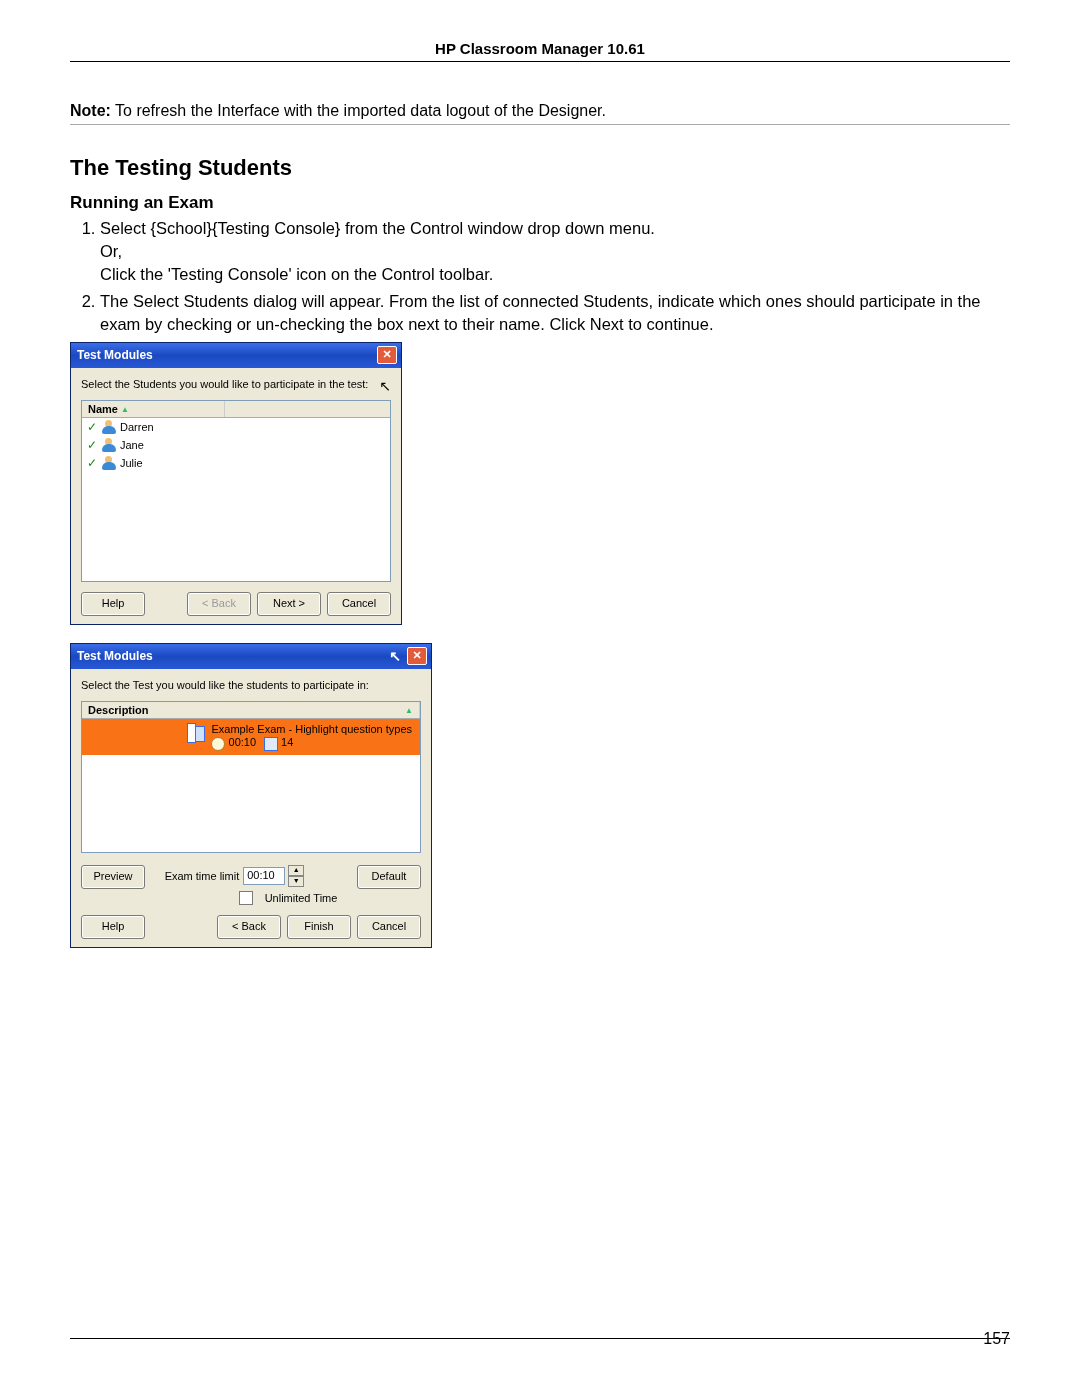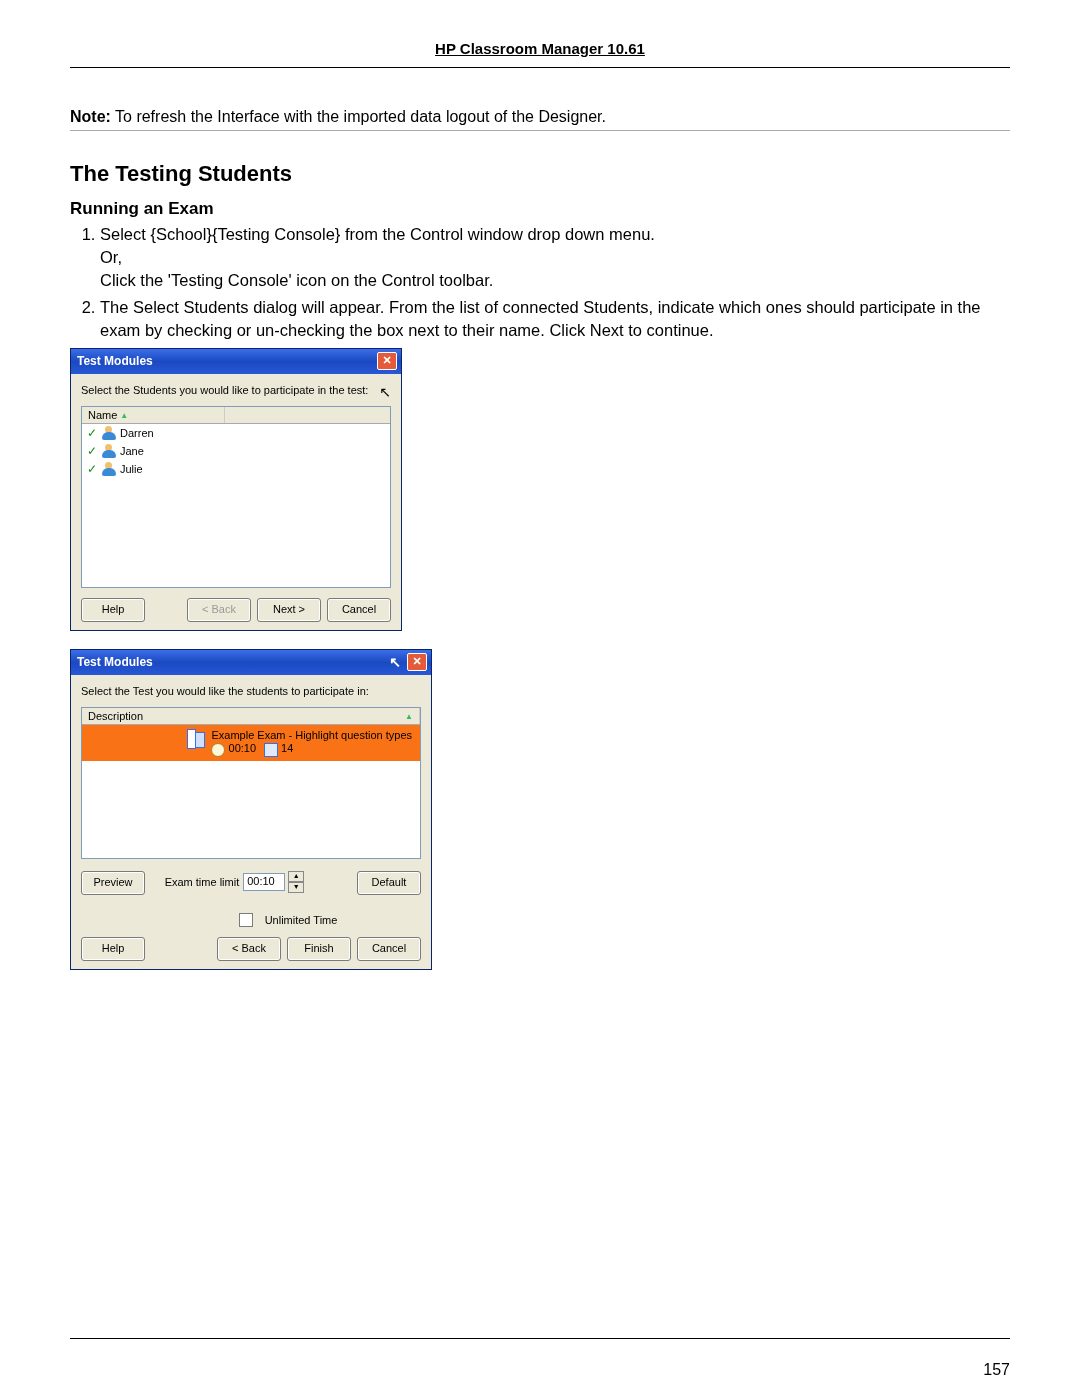--- a/index.html
+++ b/index.html
@@ -14,23 +14,22 @@
     min-height: 1397px;
     margin: 0 auto;
     padding: 40px 70px 40px 70px;
     box-sizing: border-box;
     position: relative;
   }
   .header-title {
     text-align: center;
     font-size: 15px;
     font-weight: bold;
-    padding-bottom: 10px;
+    padding-bottom: 4px;
     border-bottom: 1.5px solid #000;
-    text-decoration: underline;
   }
   .note-row {
     margin-top: 40px;
     font-size: 16px;
     border-bottom: 1px solid #aaa;
     padding-bottom: 4px;
   }
   .note-label { font-weight: bold; }
   h2.section-h {
     font-size: 22px;
@@ -93,20 +92,21 @@
     background: #ece9d8;
     border-bottom: 1px solid #aaa;
     display: flex;
   }
   .hdr-cell {
     padding: 2px 6px;
     border-right: 1px solid #ccc;
     display: flex;
     align-items: center;
     gap: 3px;
+    font-weight: bold;
   }
   .sort-tri { font-size: 8px; color: #3b6; }
   .list-row {
     display: flex;
     align-items: center;
     padding: 2px 4px;
     gap: 4px;
   }
   .list-row.selected { background: #f97316; justify-content: flex-end; }
   .chk {
@@ -227,21 +227,21 @@
   .spin-btn {
     width: 14px; height: 9px;
     border: 1px solid #888;
     background: #ece9d8;
     font-size: 7px;
     line-height: 7px;
     text-align: center;
   }
   .unlimited-row {
     font-size: 11px;
-    margin-top: 20px;
+    margin-top: 4px;
     display: flex;
     align-items: center;
     gap: 12px;
   }
   .checkbox-sq {
     width: 12px; height: 12px;
     border: 1px solid #7a7a7a;
     background: #fff;
     display: inline-block;
   }
@@ -251,21 +251,21 @@
   }
   .footer-line {
     position: absolute;
     left: 70px; right: 70px;
     bottom: 58px;
     border-top: 1.5px solid #000;
   }
   .page-num {
     position: absolute;
     right: 70px;
-    bottom: 18px;
+    bottom: 49px;
     font-size: 16px;
   }
 </style>
 </head>
 <body>
 
 <div class="page">
 
   <div class="header-title">HP Classroom Manager 10.61</div>
 

